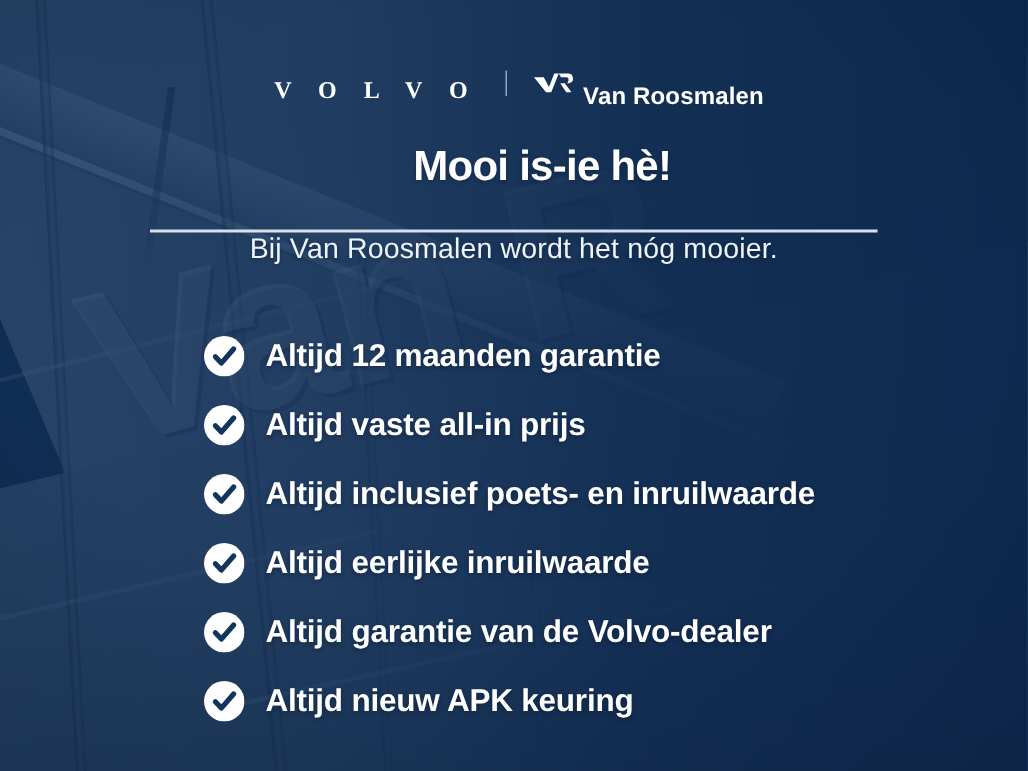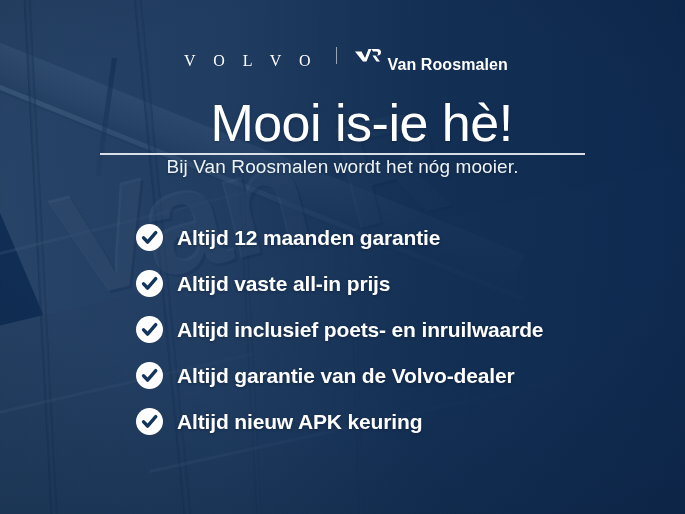--- a/index.html
+++ b/index.html
@@ -164,21 +164,21 @@
     display: flex;
     align-items: center;
     justify-content: center;
     gap: 14px;
     height: 26px;
   }
   .volvo-word {
     color: #ffffff;
     font-family: "Liberation Serif", serif;
     font-size: 16px;
-    font-weight: 400;
+    font-weight: 700;
     letter-spacing: 7px;
     text-indent: 7px;
     line-height: 1;
     margin-top: 12px;
   }
   .brand-sep {
     width: 1px;
     height: 17px;
     background: rgba(255,255,255,.55);
     margin: 0 4px;
@@ -199,22 +199,22 @@
   }
 
   
   .headline {
     position: absolute;
     top: 96px;
     left: 0;
     right: 0;
     text-align: center;
     color: #ffffff;
-    font-size: 52px;
-    font-weight: 400;
+    font-size: 28px;
+    font-weight: 700;
     letter-spacing: -.5px;
     line-height: 1.05;
     text-shadow: 0 1px 3px rgba(8,24,46,.35);
     margin-left: 38px;
   }
   .rule {
     position: absolute;
     top: 153px;
     left: 100px;
     width: 485px;
@@ -330,20 +330,27 @@
       </div>
 
       <div class="benefit-row">
         <svg class="check-icon" viewBox="0 0 32 32" aria-hidden="true">
           <circle cx="16" cy="16" r="16" fill="#ffffff"></circle>
           <path d="M9 16.4 L13.7 21.4 L23.4 10.3" fill="none" stroke="#12355e" stroke-width="4.1" stroke-linecap="round" stroke-linejoin="round"></path>
         </svg>
         <span class="benefit-label">Altijd inclusief poets- en inruilwaarde</span>
       </div>
 
+      <div class="benefit-row">
+        <svg class="check-icon" viewBox="0 0 32 32" aria-hidden="true">
+          <circle cx="16" cy="16" r="16" fill="#ffffff"></circle>
+          <path d="M9 16.4 L13.7 21.4 L23.4 10.3" fill="none" stroke="#12355e" stroke-width="4.1" stroke-linecap="round" stroke-linejoin="round"></path>
+        </svg>
+        <span class="benefit-label">Altijd eerlijke inruilwaarde</span>
+      </div>
 
       <div class="benefit-row">
         <svg class="check-icon" viewBox="0 0 32 32" aria-hidden="true">
           <circle cx="16" cy="16" r="16" fill="#ffffff"></circle>
           <path d="M9 16.4 L13.7 21.4 L23.4 10.3" fill="none" stroke="#12355e" stroke-width="4.1" stroke-linecap="round" stroke-linejoin="round"></path>
         </svg>
         <span class="benefit-label">Altijd garantie van de Volvo-dealer</span>
       </div>
 
       <div class="benefit-row">

